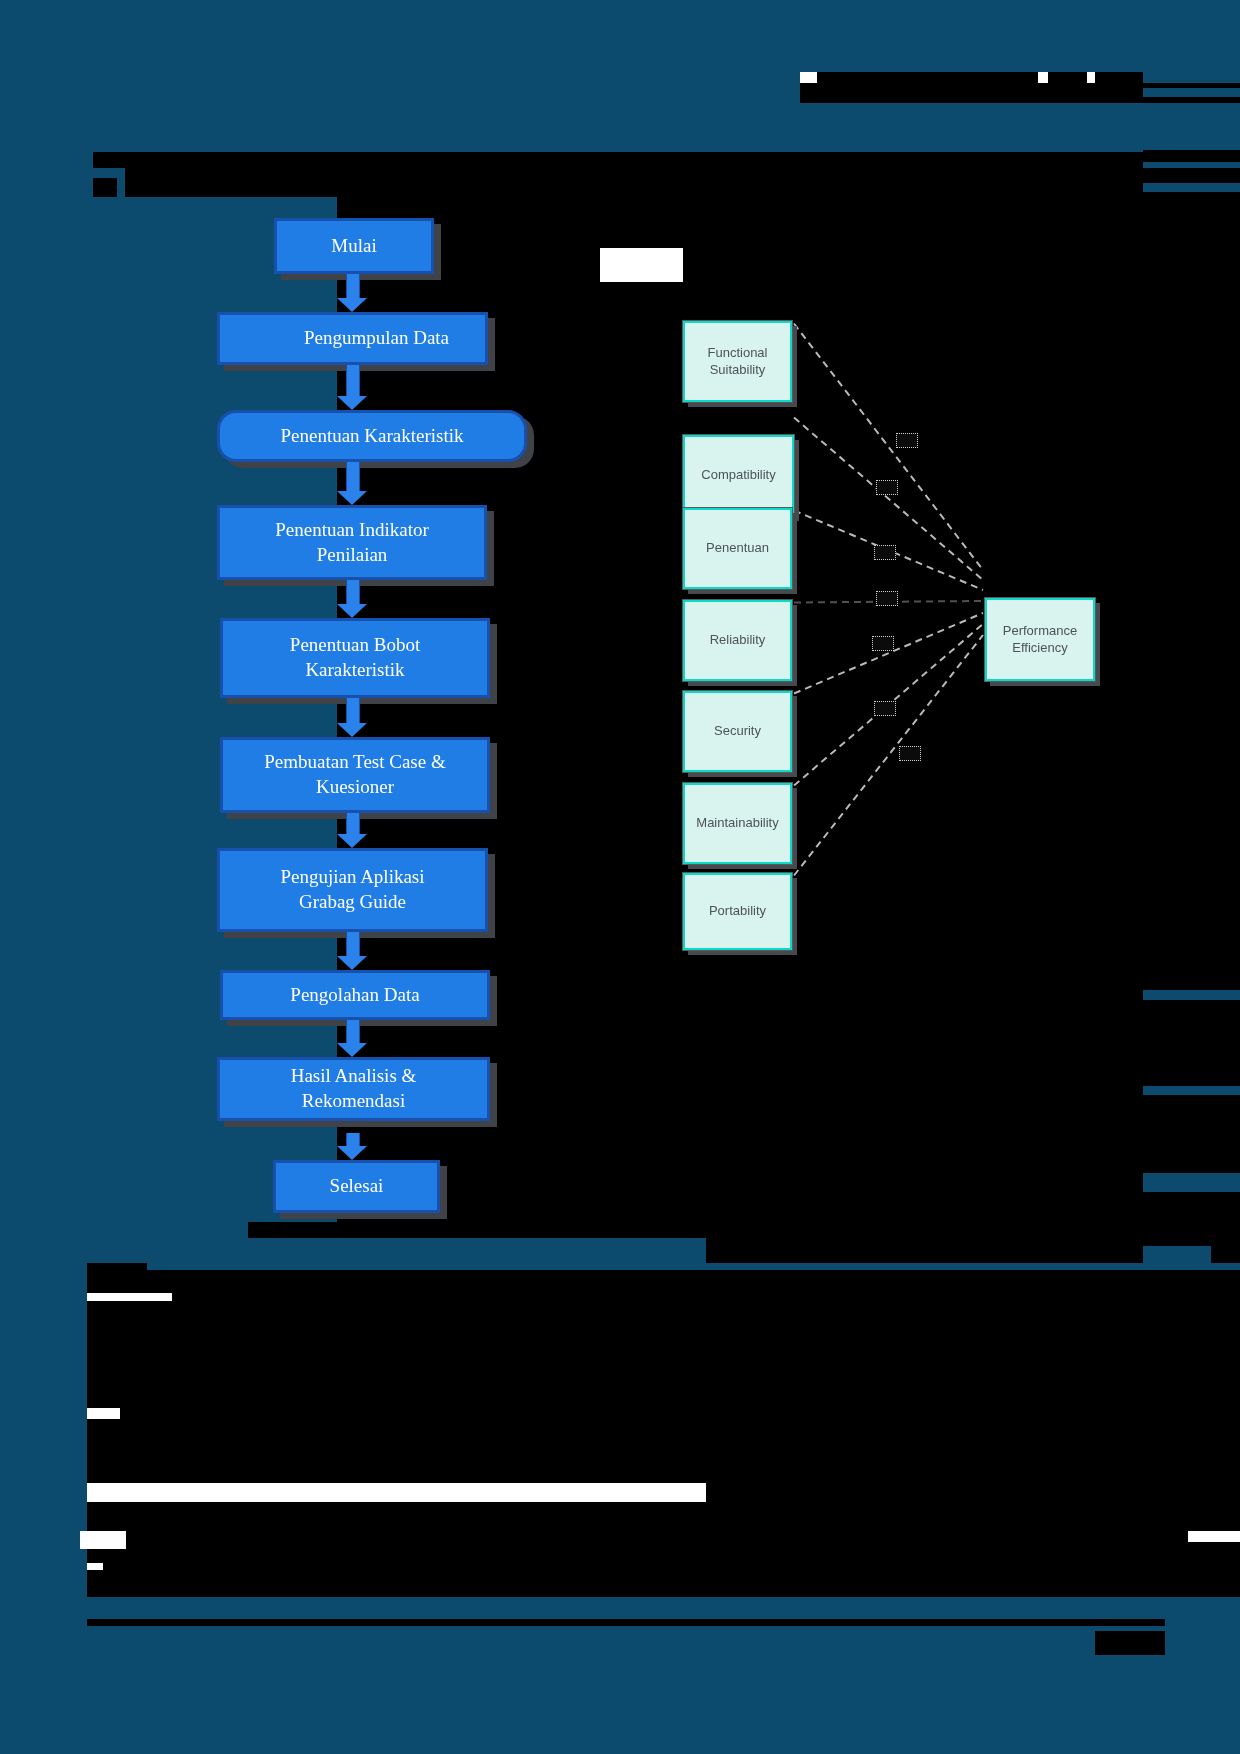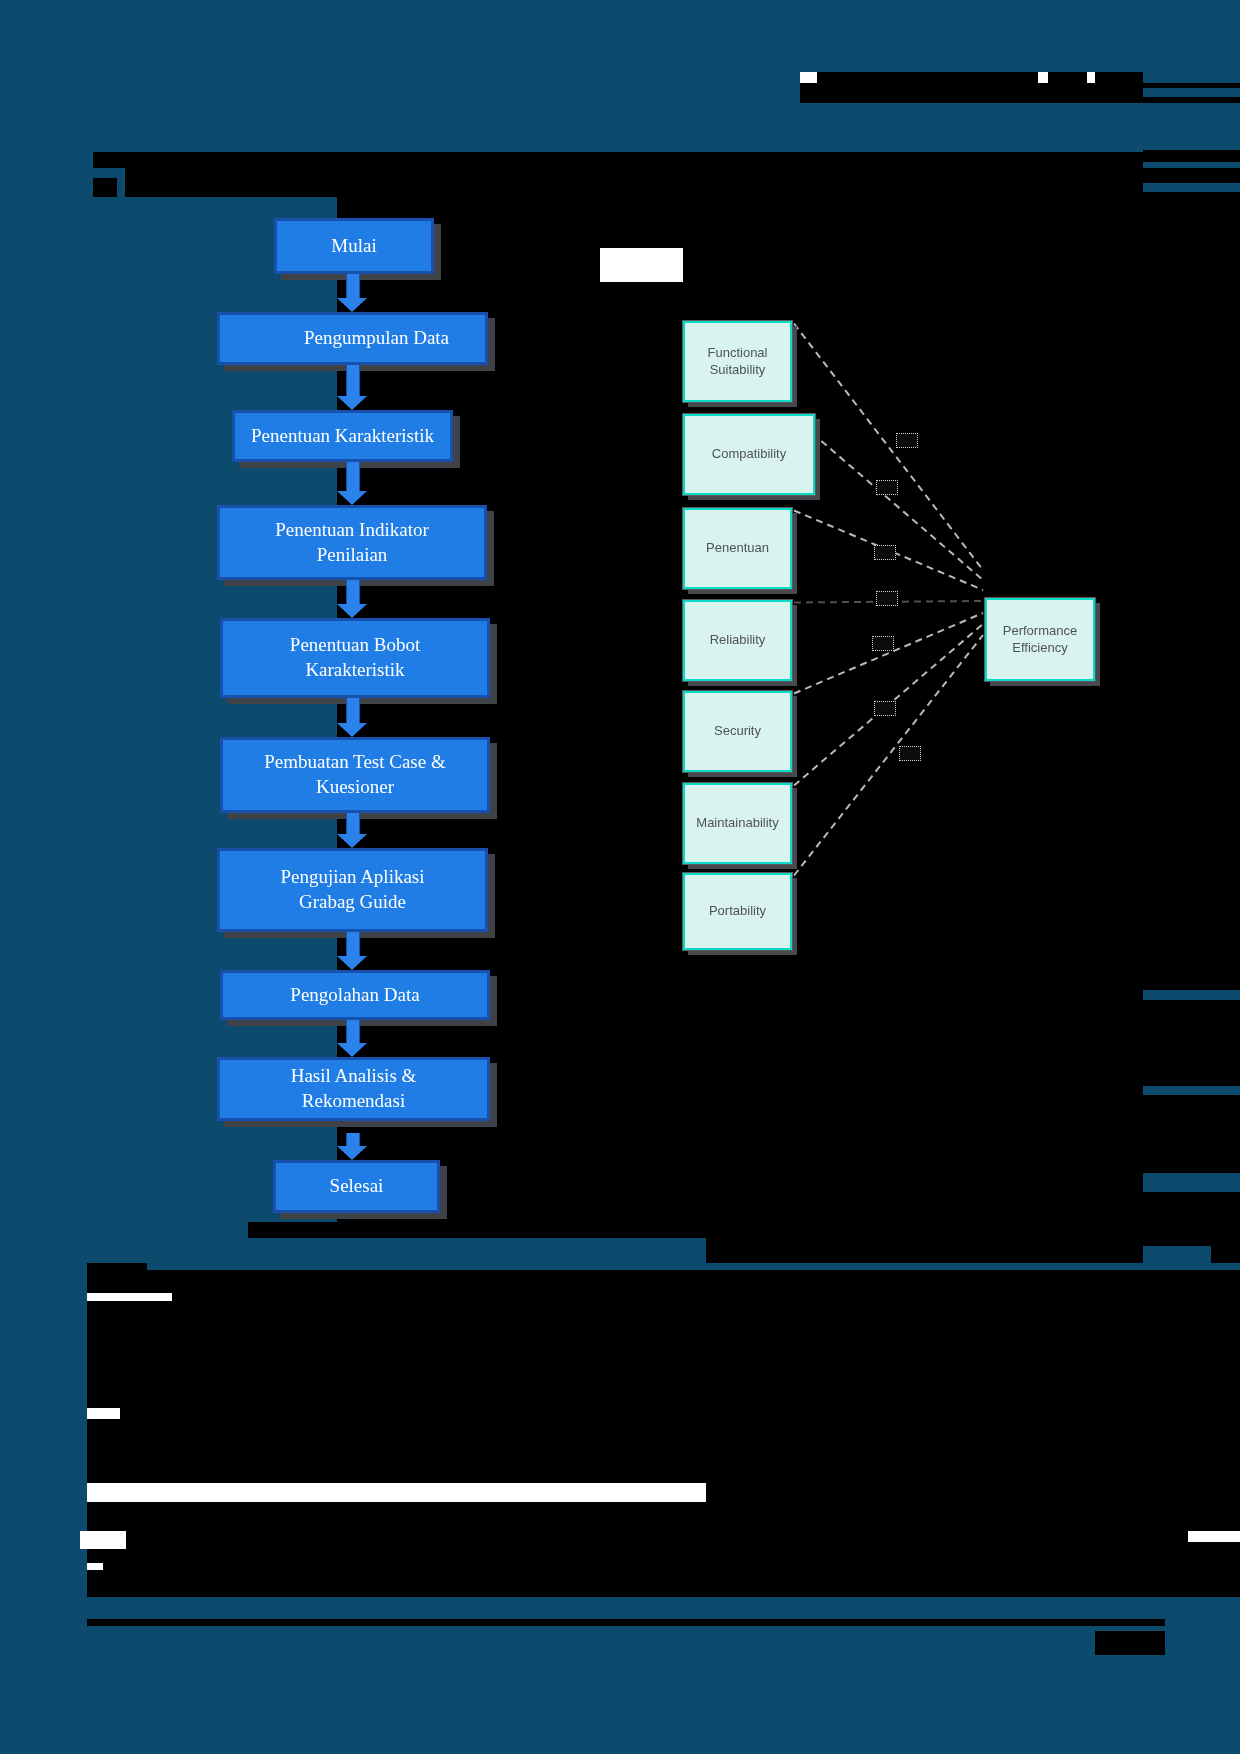--- a/index.html
+++ b/index.html
@@ -72,21 +72,21 @@
       <line x1="794" y1="417.5" x2="983" y2="580" stroke="#e8e8e8" stroke-width="2" stroke-dasharray="7 5" opacity="0.8"></line>
       <line x1="794" y1="510.5" x2="983" y2="590" stroke="#e8e8e8" stroke-width="2" stroke-dasharray="7 5" opacity="0.8"></line>
       <line x1="794" y1="602.5" x2="983" y2="601" stroke="#e8e8e8" stroke-width="2" stroke-dasharray="7 5" opacity="0.35"></line>
       <line x1="794" y1="693.5" x2="983" y2="613" stroke="#e8e8e8" stroke-width="2" stroke-dasharray="7 5" opacity="0.8"></line>
       <line x1="794" y1="785.5" x2="983" y2="624" stroke="#e8e8e8" stroke-width="2" stroke-dasharray="7 5" opacity="0.8"></line>
       <line x1="794" y1="875.5" x2="983" y2="635" stroke="#e8e8e8" stroke-width="2" stroke-dasharray="7 5" opacity="0.8"></line>
     </svg>
   <div id="flowchart-layer">
       <div class="fc-box" style="left: 274px; top: 218px; width: 160px; height: 56px;">Mulai</div>
       <div class="fc-box" style="left: 217px; top: 312px; width: 271px; height: 53px; padding-left: 48px;">Pengumpulan Data</div>
-      <div class="fc-box" style="left: 232px; top: 410px; width: 221px; height: 52px;">Penentuan Karakteristik</div>
+      <div class="fc-box" style="left: 217px; top: 410px; width: 310px; height: 52px; border-radius: 19px;">Penentuan Karakteristik</div>
       <div class="fc-box" style="left: 217px; top: 505px; width: 270px; height: 75px;">Penentuan Indikator
 Penilaian</div>
       <div class="fc-box" style="left: 220px; top: 618px; width: 270px; height: 80px;">Penentuan Bobot
 Karakteristik</div>
       <div class="fc-box" style="left: 220px; top: 737px; width: 270px; height: 76px;">Pembuatan Test Case &amp;
 Kuesioner</div>
       <div class="fc-box" style="left: 217px; top: 848px; width: 271px; height: 84px;">Pengujian Aplikasi
 Grabag Guide</div>
       <div class="fc-box" style="left: 220px; top: 970px; width: 270px; height: 50px; font-family: Liberation Serif, serif;">Pengolahan Data</div>
       <div class="fc-box" style="left: 217px; top: 1057px; width: 273px; height: 64px;">Hasil Analisis &amp;
@@ -107,21 +107,21 @@
       <div class="fc-arrow-stem" style="left: 346px; top: 932px; width: 12px; height: 24px;"></div>
       <div class="fc-arrow-head" style="left: 337px; top: 956px;"></div>
       <div class="fc-arrow-stem" style="left: 346px; top: 1020px; width: 12px; height: 23px;"></div>
       <div class="fc-arrow-head" style="left: 337px; top: 1043px;"></div>
       <div class="fc-arrow-stem" style="left: 346px; top: 1133px; width: 12px; height: 13px;"></div>
       <div class="fc-arrow-head" style="left: 337px; top: 1146px;"></div>
     </div>
   <div id="iso-layer">
       <div class="iso-box" style="left: 683px; top: 283px; width: 109px; height: 81px;">Functional
 Suitability</div>
-      <div class="iso-box" style="left: 683px; top: 376px; width: 132px; height: 81px;">Compatibility</div>
+      <div class="iso-box" style="left: 683px; top: 397px; width: 111px; height: 81px;">Compatibility</div>
       <div class="iso-box" style="left: 683px; top: 470px; width: 109px; height: 81px;">Penentuan</div>
       <div class="iso-box" style="left: 683px; top: 562px; width: 109px; height: 81px;">Reliability</div>
       <div class="iso-box" style="left: 683px; top: 653px; width: 109px; height: 81px;">Security</div>
       <div class="iso-box" style="left: 683px; top: 745px; width: 109px; height: 81px;">Maintainability</div>
       <div class="iso-box" style="left: 683px; top: 835px; width: 109px; height: 77px;">Portability</div>
       <div class="iso-box" style="left: 985px; top: 560px; width: 110px; height: 83px;">Performance
 Efficiency</div>
       <div class="chip" style="left: 896px; top: 433px; width: 22px; height: 15px;"></div>
       <div class="chip" style="left: 876px; top: 480px; width: 22px; height: 15px;"></div>
       <div class="chip" style="left: 874px; top: 545px; width: 22px; height: 15px;"></div>

